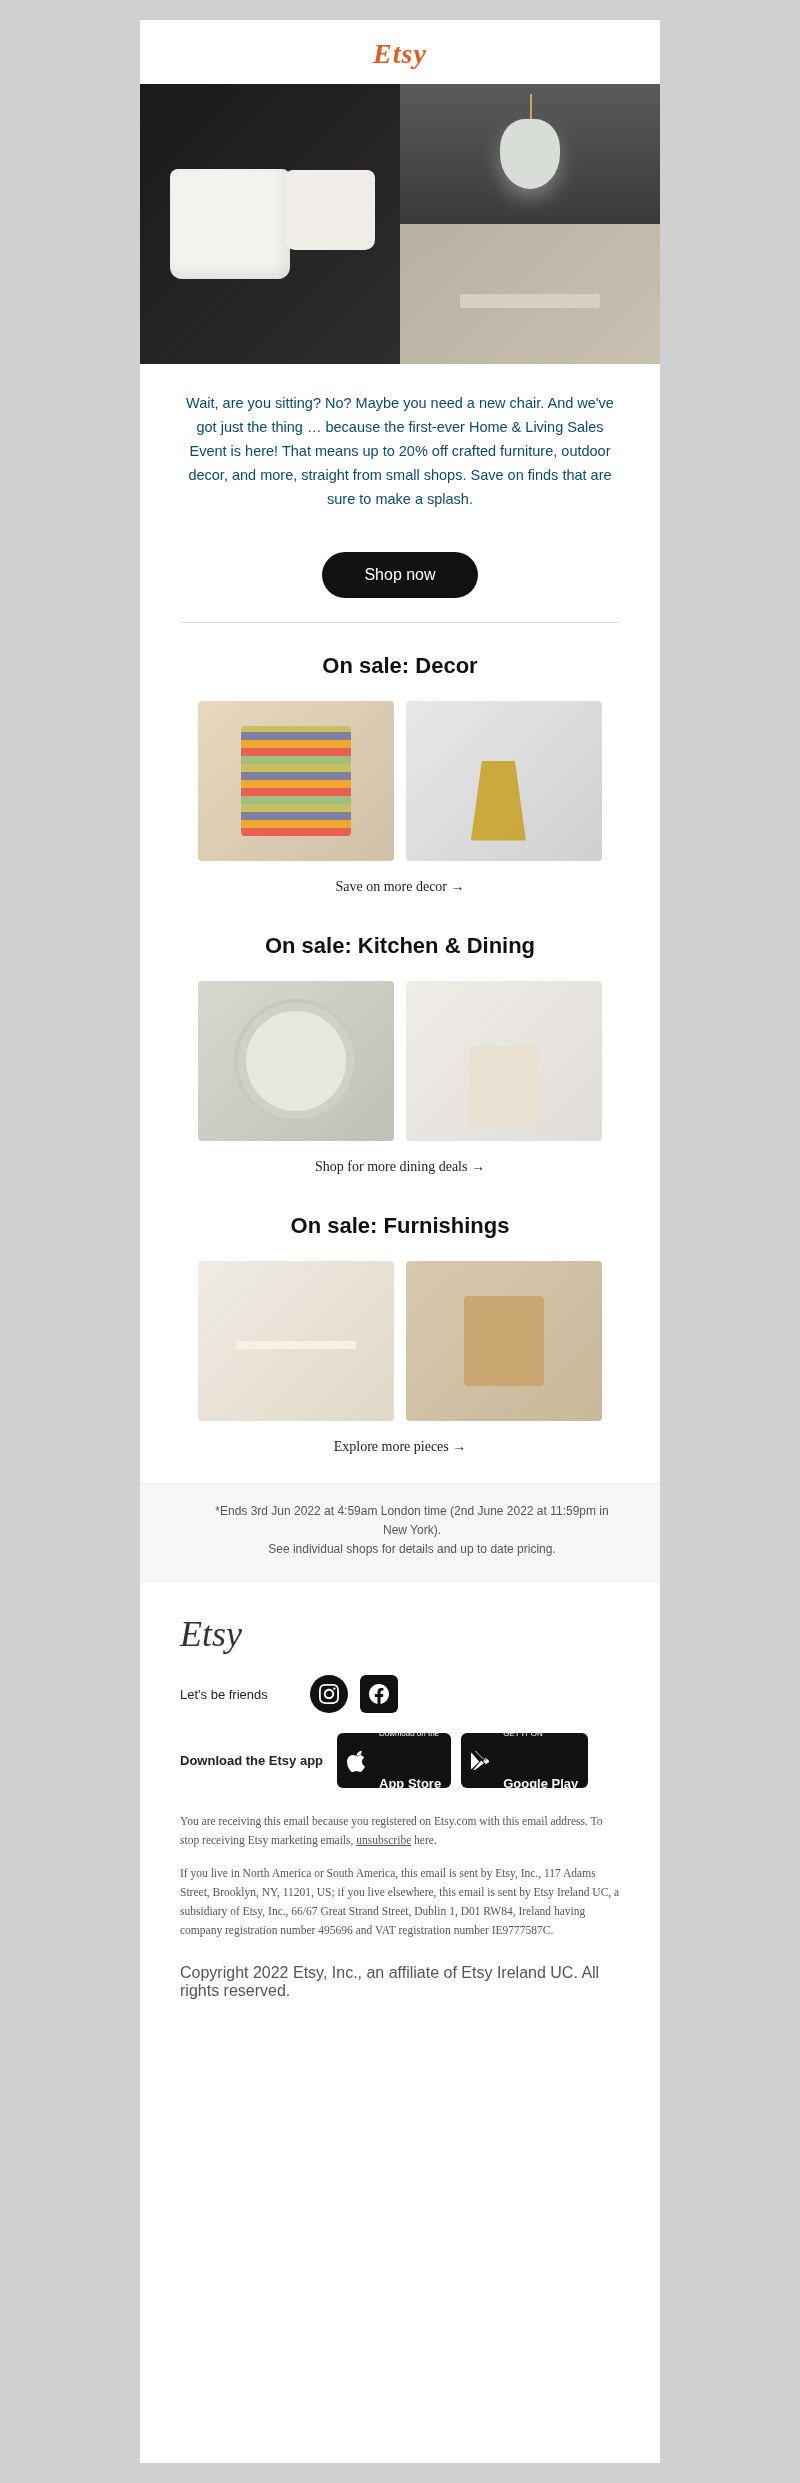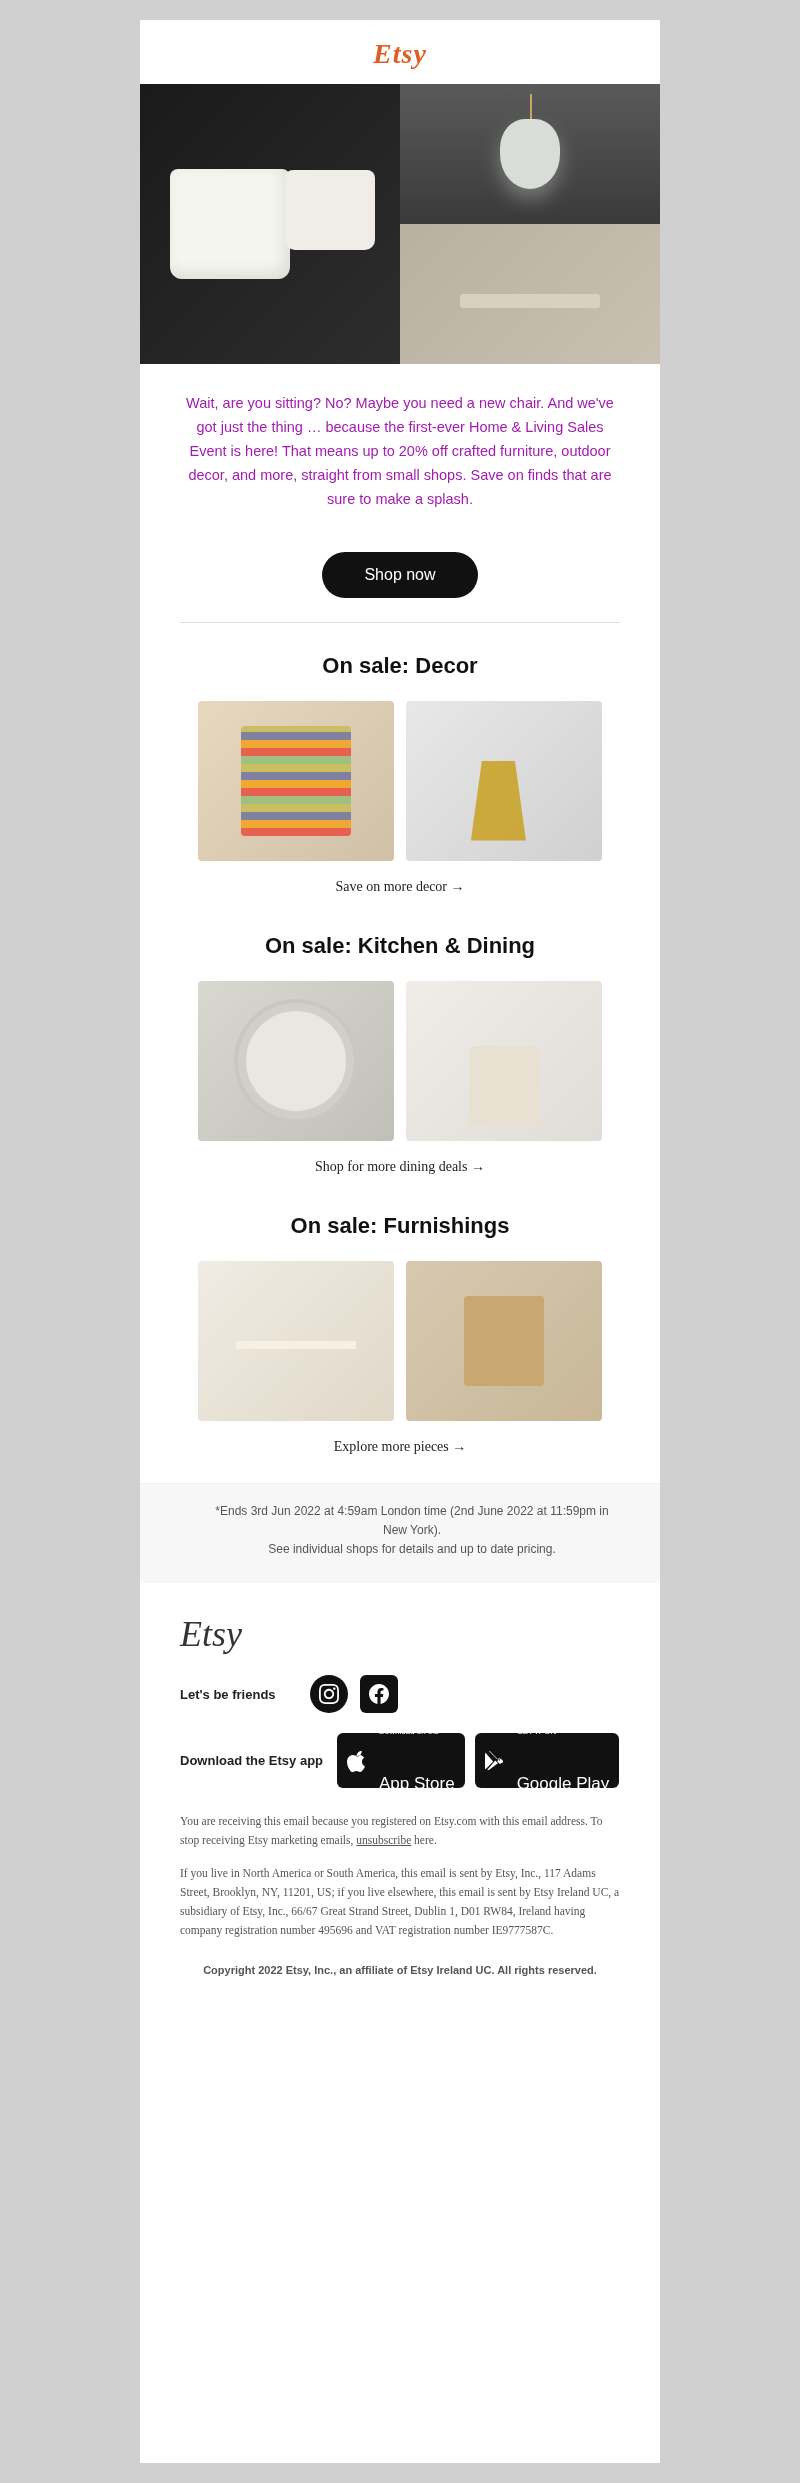--- a/index.html
+++ b/index.html
@@ -146,21 +146,21 @@
     }
     
     .intro-text {
       padding: 28px 40px 24px;
       text-align: center;
       background: #fff;
     }
     .intro-text p {
       font-size: 14.5px;
       line-height: 1.65;
-      color: #a21caf;
+      color: #0c4a6e;
       font-family: Arial, sans-serif;
     }
     .shop-now-btn {
       display: inline-block;
       margin-top: 20px;
       background: #111;
       color: #fff;
       padding: 14px 42px;
       border-radius: 30px;
       font-size: 16px;
@@ -345,21 +345,21 @@
       margin-bottom: 20px;
     }
     .friends-row {
       display: flex;
       align-items: center;
       margin-bottom: 20px;
       gap: 20px;
     }
     .friends-label {
       font-size: 13px;
-      font-weight: bold;
+      font-weight: normal;
       font-family: Arial, sans-serif;
       color: #222;
       min-width: 110px;
     }
     .social-icons {
       display: flex;
       gap: 12px;
       align-items: center;
     }
     .social-icon {
@@ -409,47 +409,45 @@
     .app-badge-text {
       color: #fff;
       font-family: Arial, sans-serif;
       line-height: 1.1;
     }
     .app-badge-text .small {
       font-size: 8px;
       display: block;
     }
     .app-badge-text .big {
-      font-size: 17px;
-      font-weight: normal;
+      font-size: 13px;
+      font-weight: bold;
       display: block;
       margin-top: 38px;
     }
     .google-badge {
       background: #111;
       justify-content: center;
     }
     .footer-text {
       font-size: 11.5px;
       line-height: 1.65;
       color: #555;
       font-family: Liberation Serif, serif;
       margin-bottom: 14px;
     }
     .footer-text .underline {
       text-decoration: underline;
       cursor: pointer;
     }
     .copyright {
-      font-size: 11px;
+      font-size: 16px;
       color: #555;
       font-family: Arial, sans-serif;
-      text-align: center;
       padding-top: 10px;
-      font-weight: bold;
     }
     
     .section-white {
       background: #fff;
     }
     .btn-center {
       text-align: center;
       padding: 8px 0 28px;
       background: #fff;
     }

